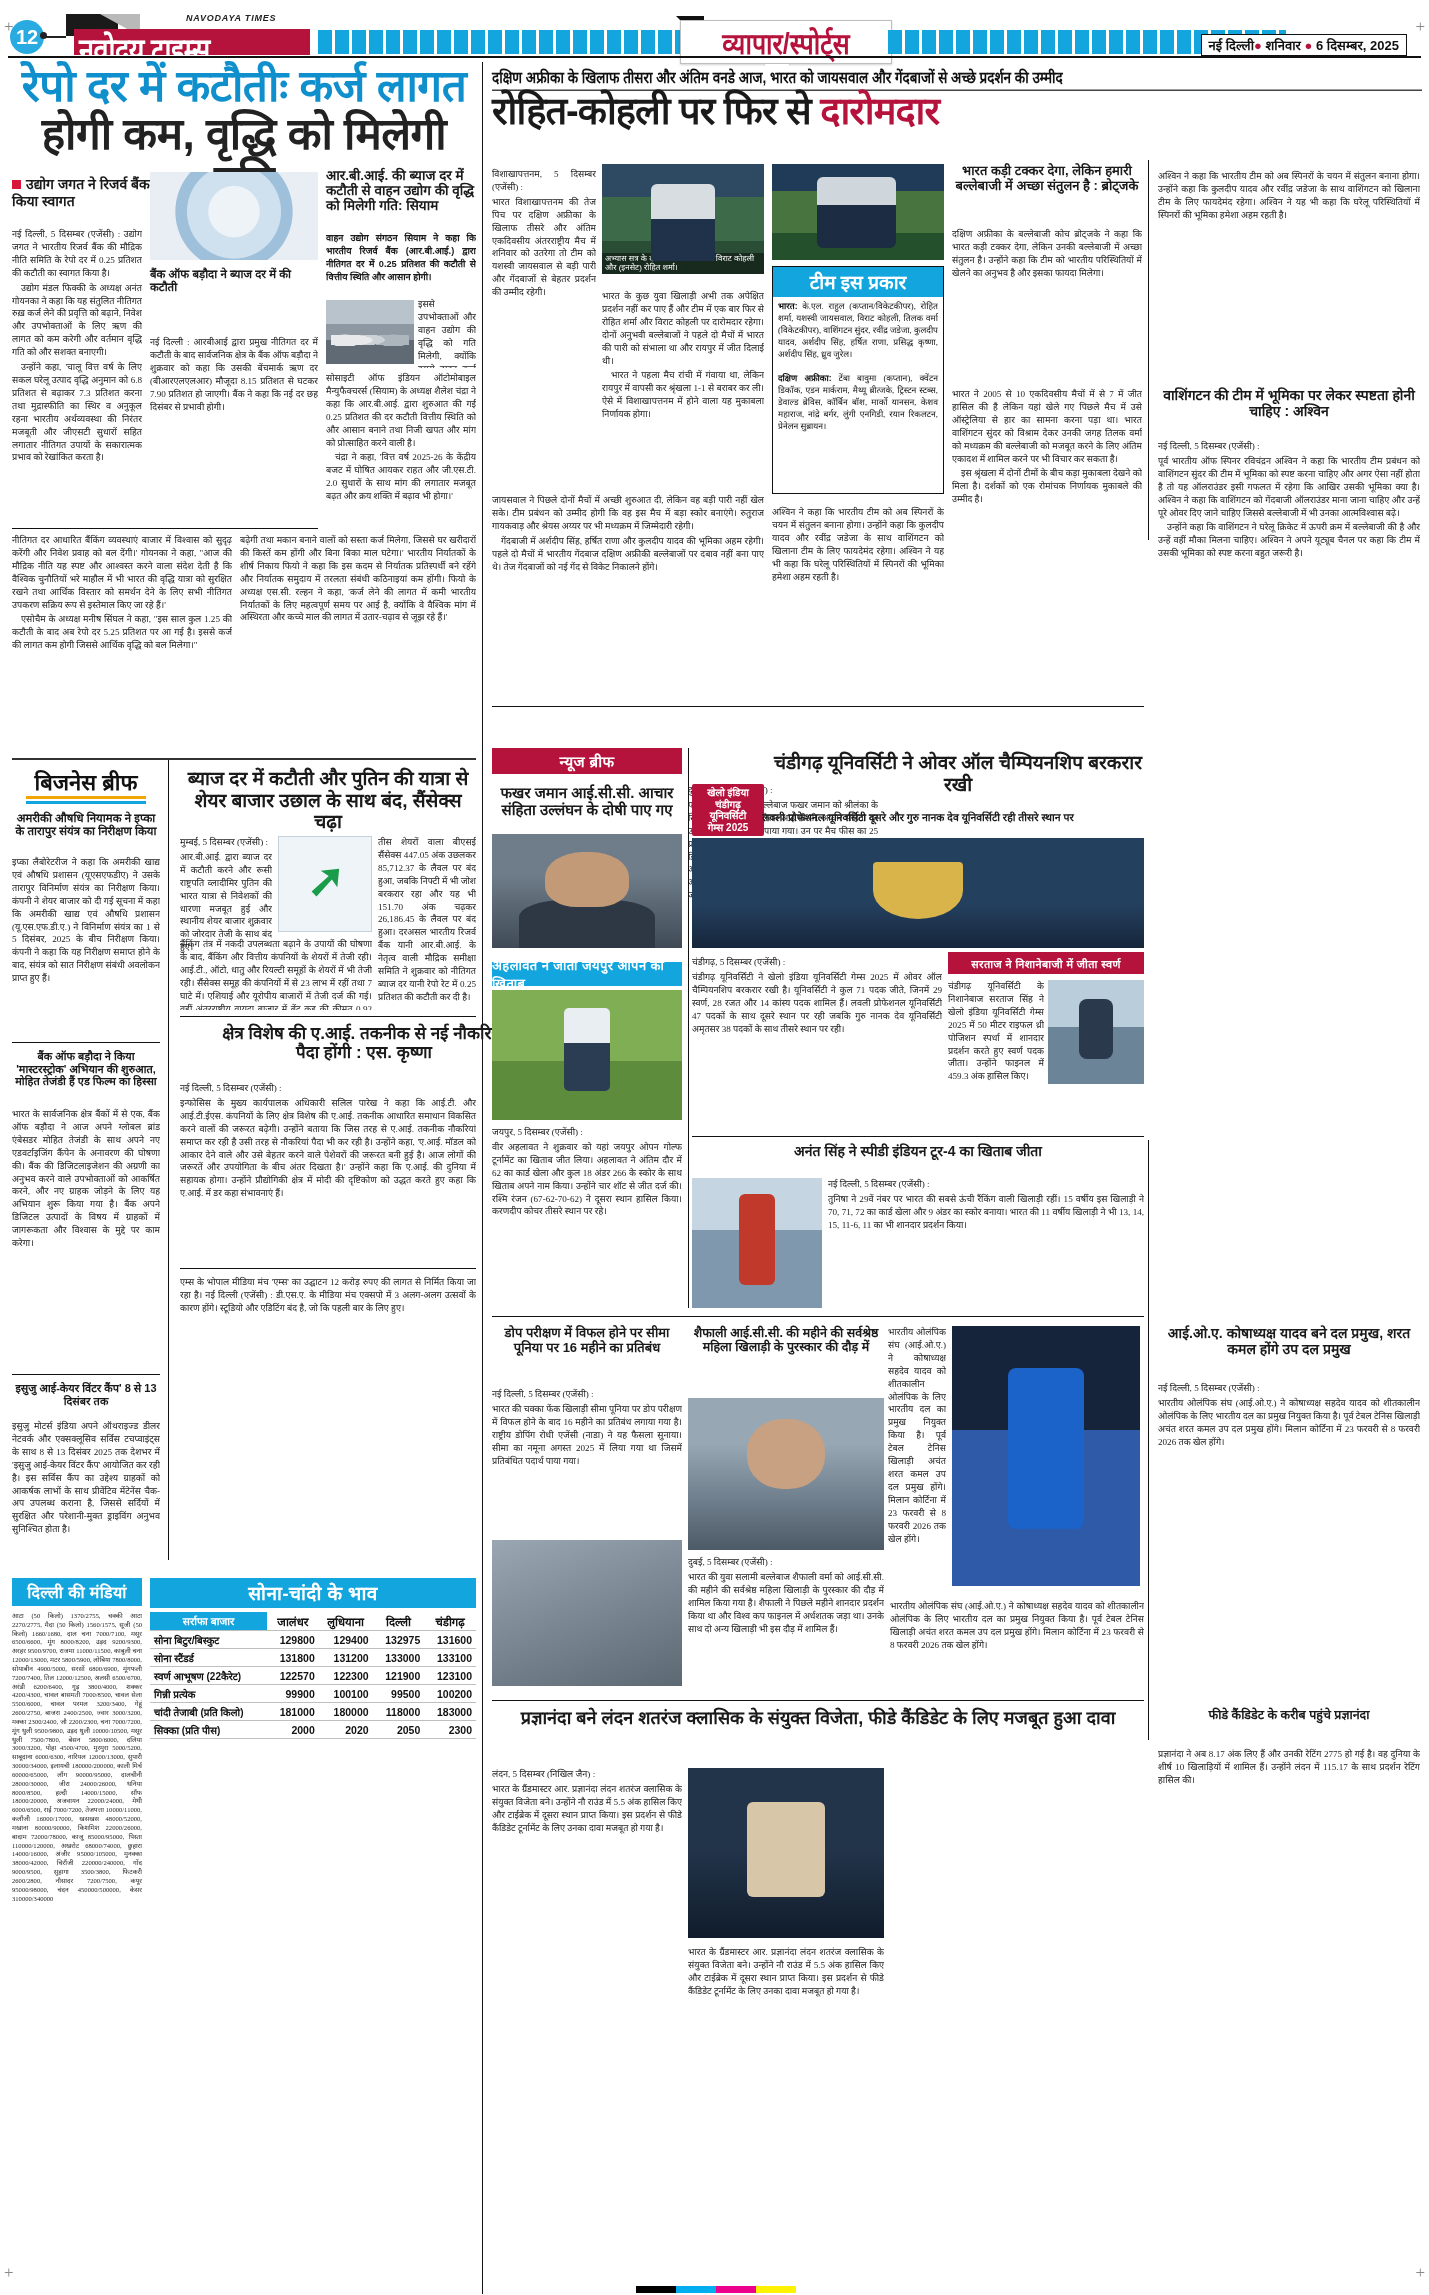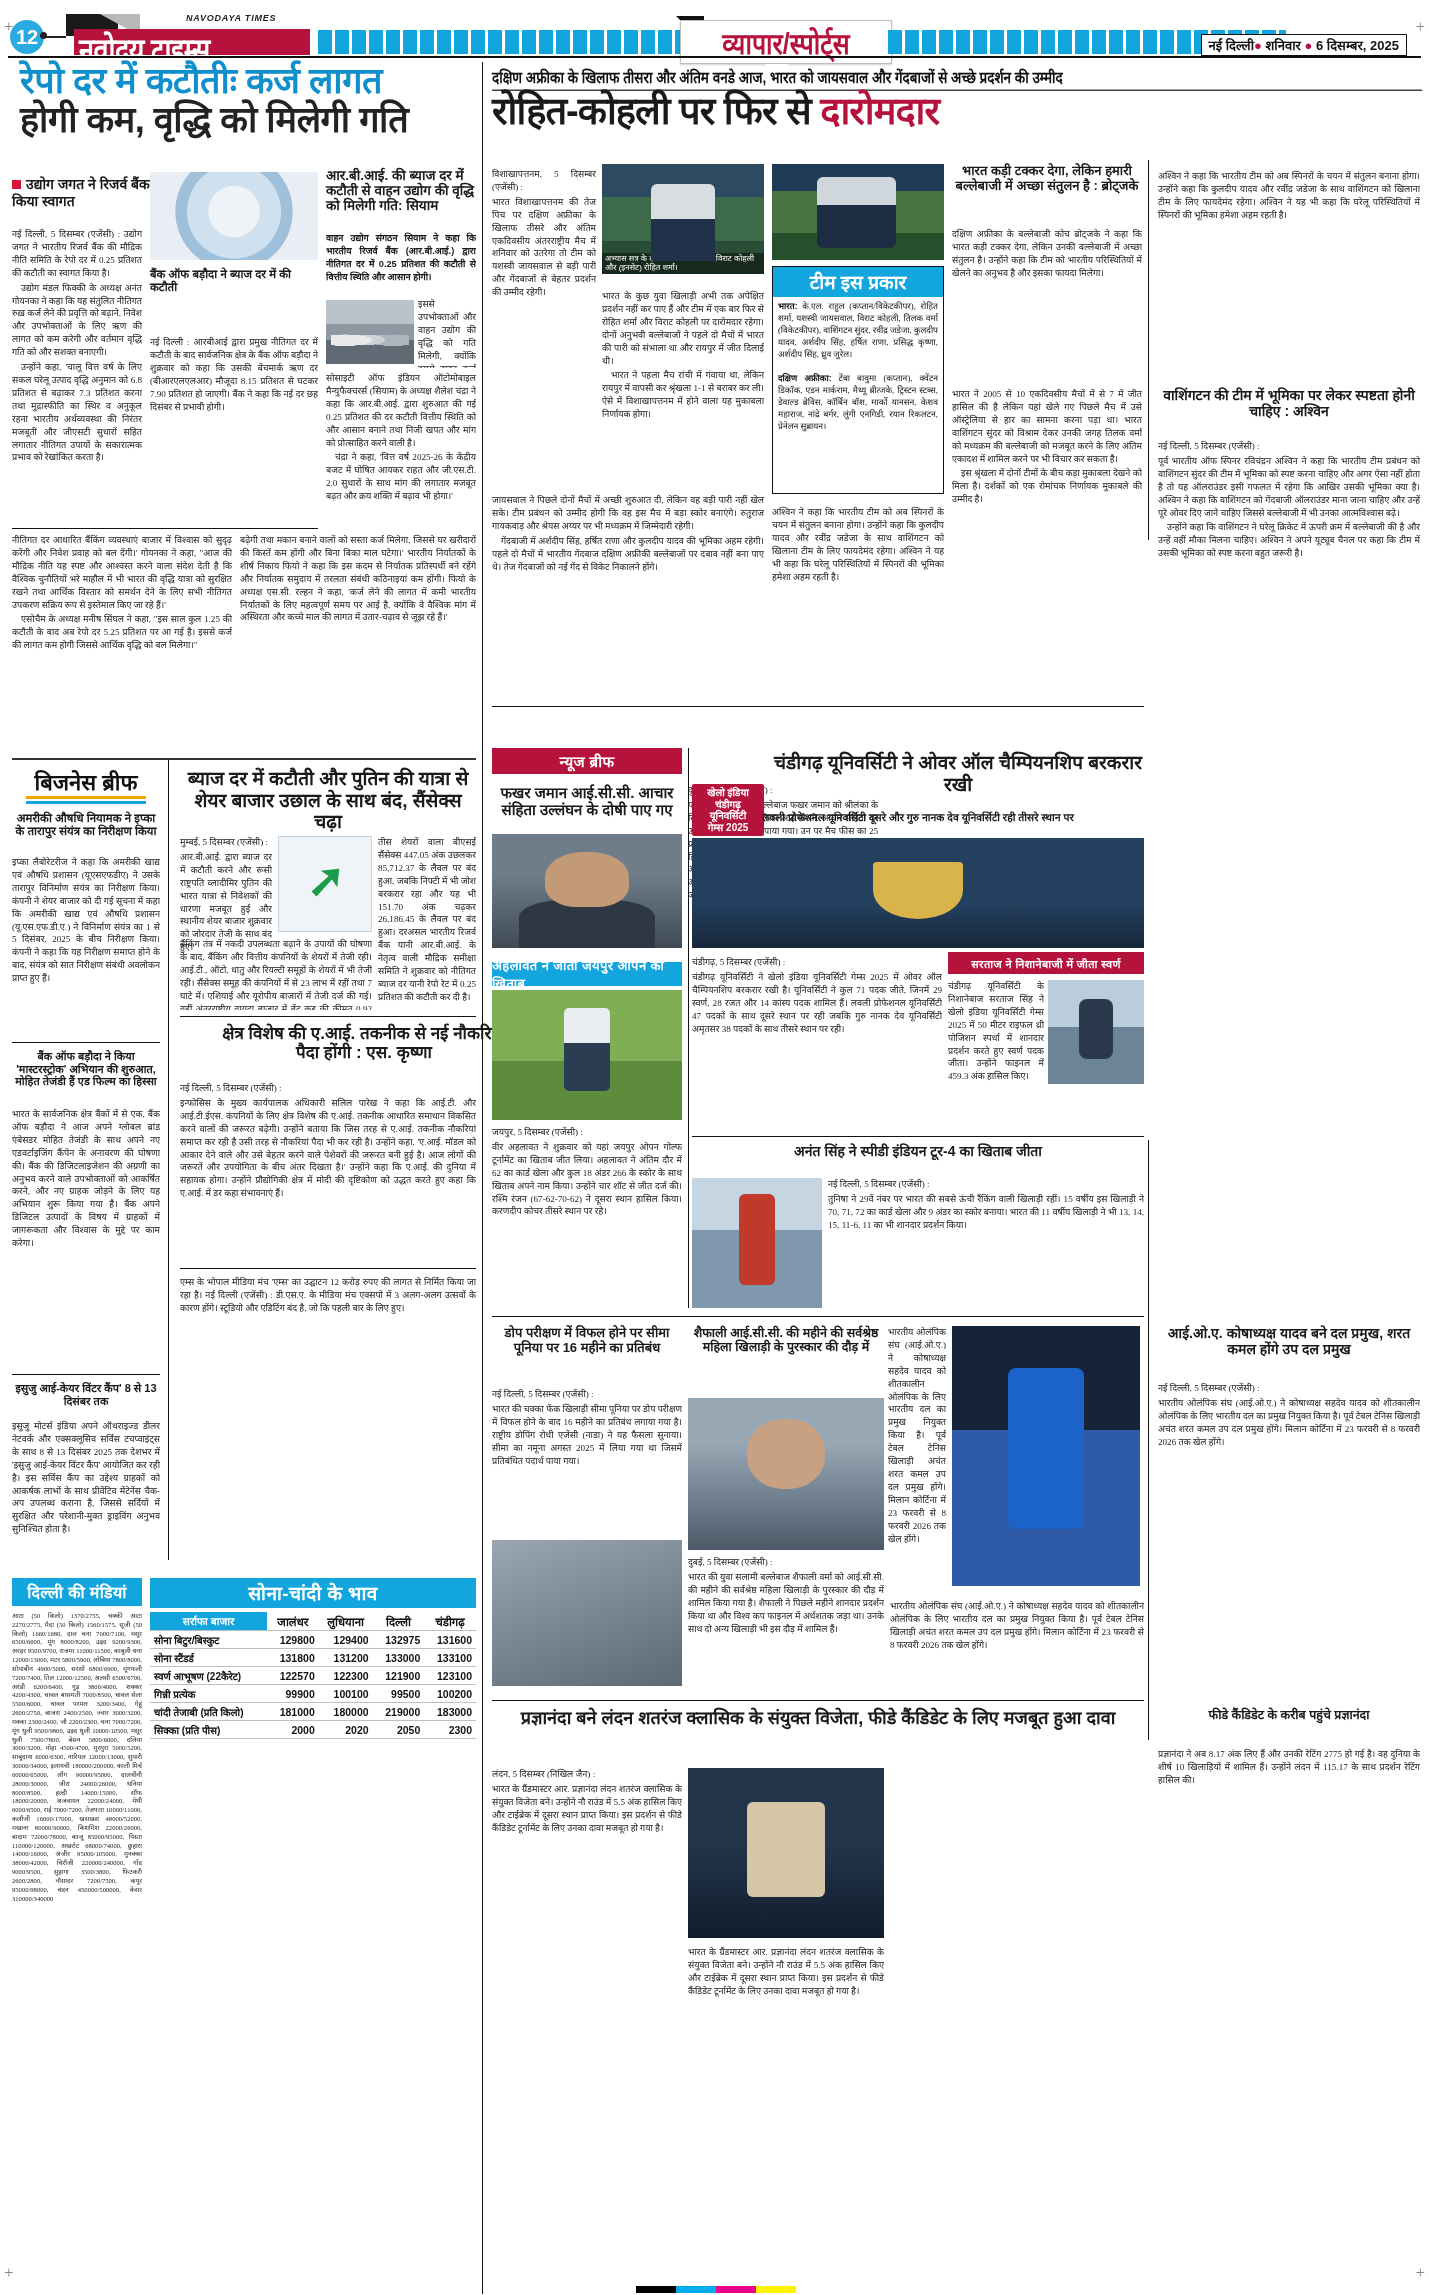--- a/index.html
+++ b/index.html
@@ -74,23 +74,23 @@
     border:1px solid #111; background:#fff;
     padding:1px 7px 0 7px; white-space:nowrap;
     font-family:"Liberation Sans", sans-serif; font-weight:bold; font-size:13px;
   }
   .dateline b { color:#b5123c; }
 
   .rule-thick { position:absolute; left:8px; width:1413px; background:#111; }
 
   
   .lead-head {
-    position:absolute; left:20px; top:62px; width:464px;
-    font-family:"Liberation Sans", sans-serif; font-weight:bold;
-    font-size:36px; line-height:1.08; letter-spacing:-0.5px;
+    position:absolute; left:12px; top:62px; width:464px;
+    font-family:"Liberation Sans", sans-serif; font-weight:bold;
+    font-size:44px; line-height:1.08; letter-spacing:-0.5px;text-align:center;
   }
   .lead-head .l1 { color:#108fcd; display:block; }
   .lead-head .l2 { color:#222; display:block; }
 
   .sports-kicker {
     position:absolute; left:492px; top:66px; width:930px;
     font-family:"Liberation Sans", sans-serif; font-weight:bold;
     font-size:13.5px; color:#111; border-bottom:1px solid #111;
     padding-bottom:2px; transform:scaleY(1.18); transform-origin:left top;
     white-space:nowrap;
@@ -439,21 +439,21 @@
           <td class="lbl">गिन्नी प्रत्येक</td>
           <td class="num">99900</td>
           <td class="num">100100</td>
           <td class="num">99500</td>
           <td class="num">100200</td>
         </tr>
         <tr>
           <td class="lbl">चांदी तेजाबी (प्रति किलो)</td>
           <td class="num">181000</td>
           <td class="num">180000</td>
-          <td class="num">219000</td>
+          <td class="num">118000</td>
           <td class="num">183000</td>
         </tr>
         <tr>
           <td class="lbl">सिक्का (प्रति पीस)</td>
           <td class="num">2000</td>
           <td class="num">2020</td>
           <td class="num">2050</td>
           <td class="num">2300</td>
         </tr>
       </tbody>

